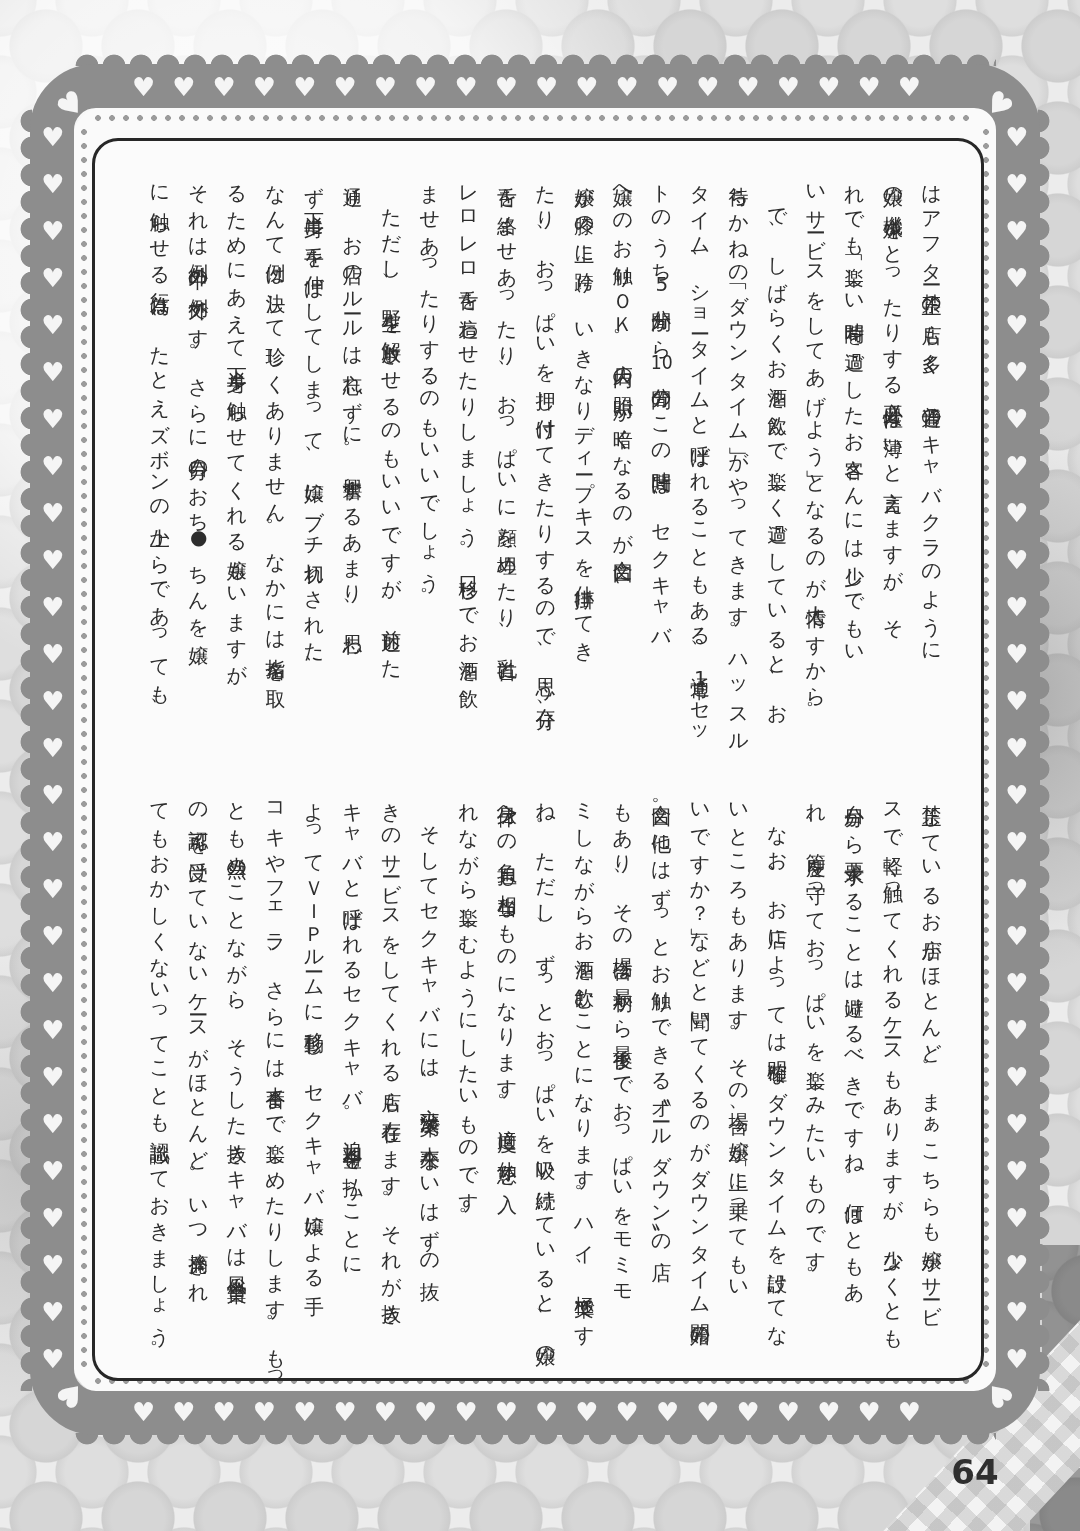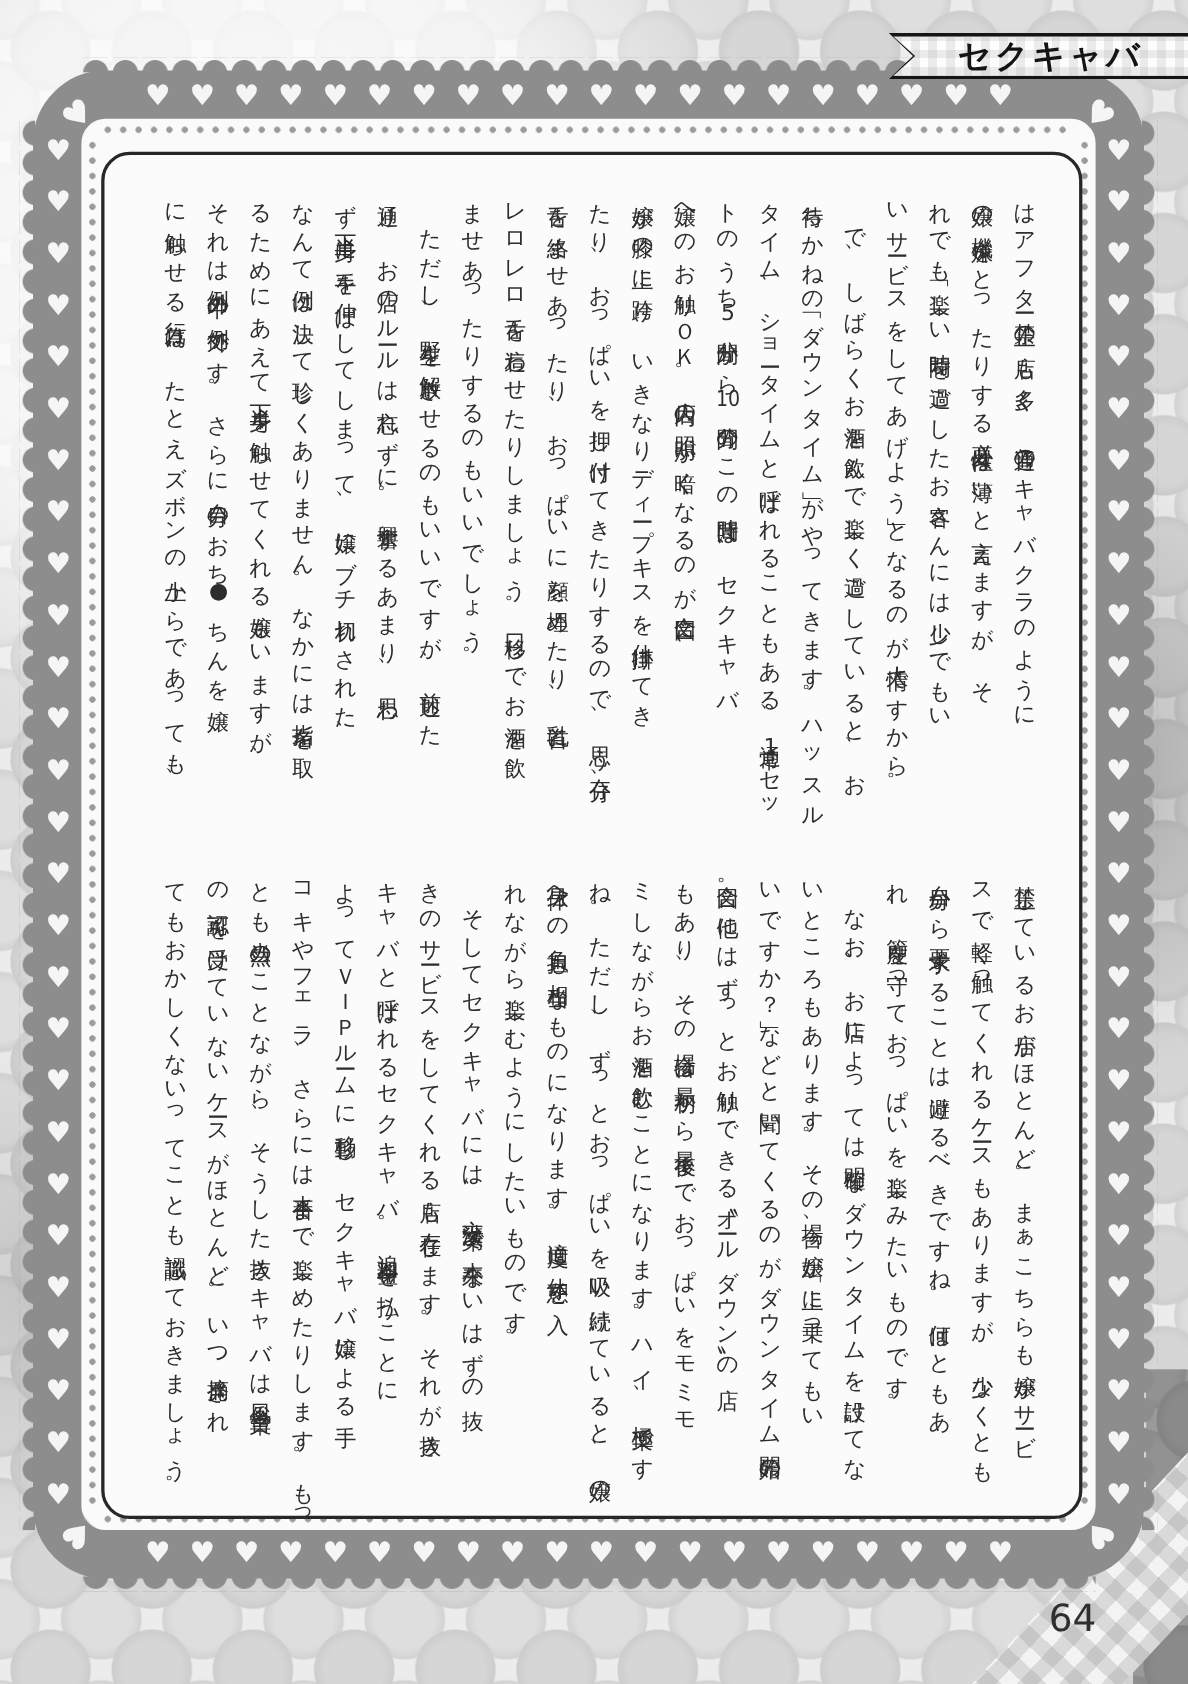--- a/index.html
+++ b/index.html
@@ -85,21 +85,21 @@
   
   .corner-dark-a{position:absolute;left:1042px;top:1245px;width:38px;height:165px;z-index:1;}
   .corner-dark-b{position:absolute;left:1030px;top:1468px;width:50px;height:63px;z-index:1;}
   .corner-band{position:absolute;left:780px;top:1440px;width:420px;height:100px;
       transform:rotate(-47deg);transform-origin:50% 50%;background-color:#f3f3f3;
       background-image:
         repeating-linear-gradient(0deg,rgba(150,150,150,.28) 0 14px,rgba(0,0,0,0) 14px 28px),
         repeating-linear-gradient(90deg,rgba(150,150,150,.28) 0 14px,rgba(0,0,0,0) 14px 28px);
       z-index:1;}
   .page-num{position:absolute;left:940px;top:1452px;width:70px;text-align:center;
-      font-size:34px;font-weight:400;color:#2f2f2f;z-index:2;}
+      font-size:34px;font-weight:700;color:#2f2f2f;z-index:2;}
 </style>
 </head>
 <body>
 
 <div class="page">
 
   <div class="bg"></div>
   <div class="bg-light"></div>
   <div class="bg-shade-r"></div>
   <div class="bg-shade-l"></div>
@@ -173,19 +173,14 @@
         <div class="vcol">きのサービスをしてくれる店も存在します。それが抜き</div>
         <div class="vcol">キャバと呼ばれるセクキャバ。追加料金を払うことに</div>
         <div class="vcol">よってＶＩＰルームに移動し、セクキャバ嬢による手</div>
         <div class="vcol">コキやフェラ、さらには本番まで楽しめたりします。もっ</div>
         <div class="vcol">とも当然のことながら、そうした抜きキャバは風俗営業</div>
         <div class="vcol">の認可を受けていないケースがほとんど。いつ摘発され</div>
         <div class="vcol">てもおかしくないってことも認識しておきましょう。</div>
       </div>
   </div>
 
-  <div class="ribbon">
-    <div class="ribbon-inner">
-      <span class="ribbon-label">セクキャバ</span>
-    </div>
-  </div>
 
 </div>
 
 </body></html>

